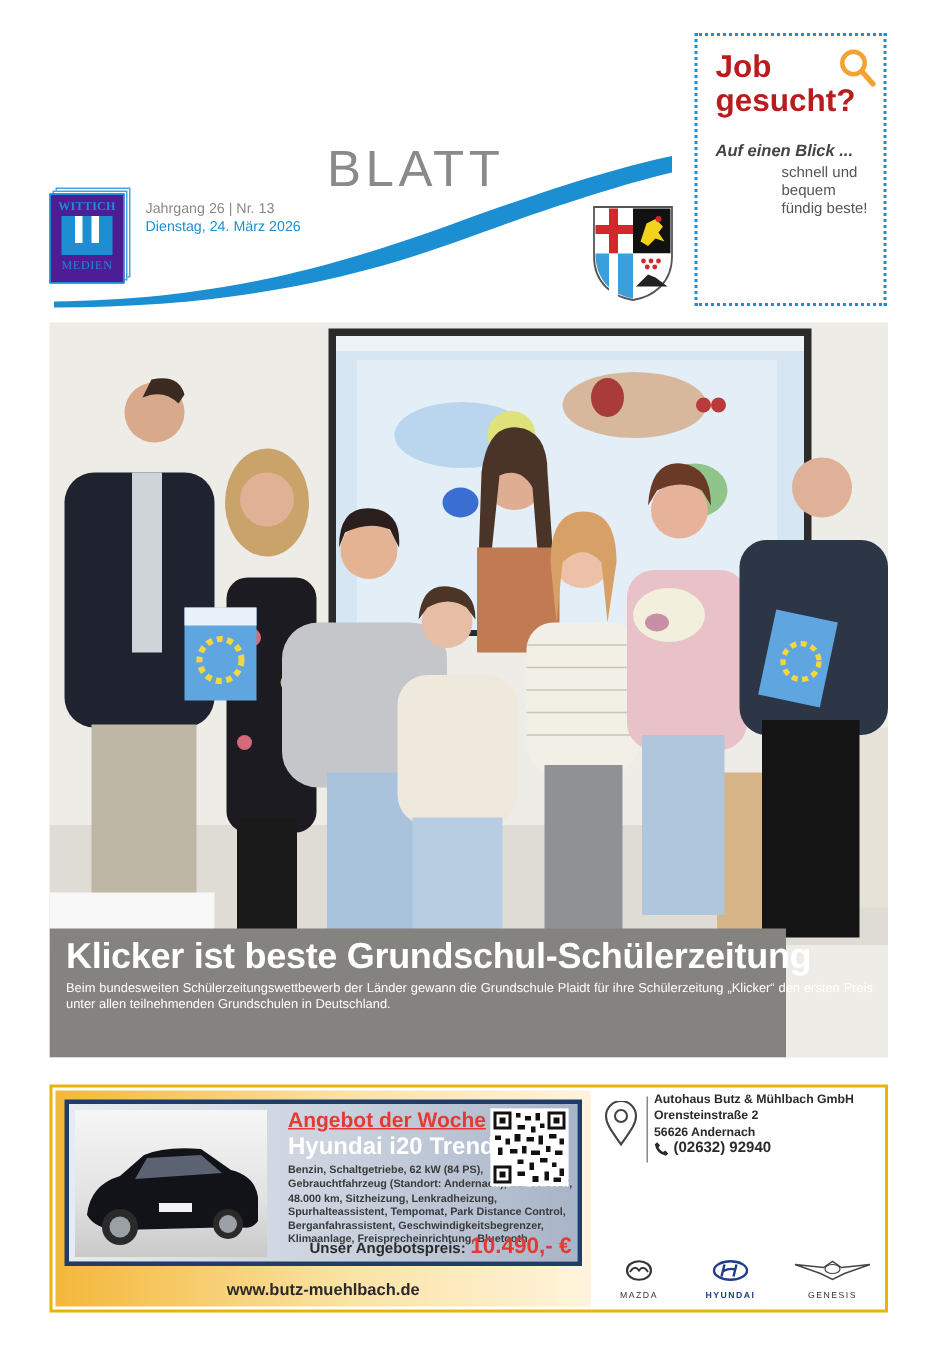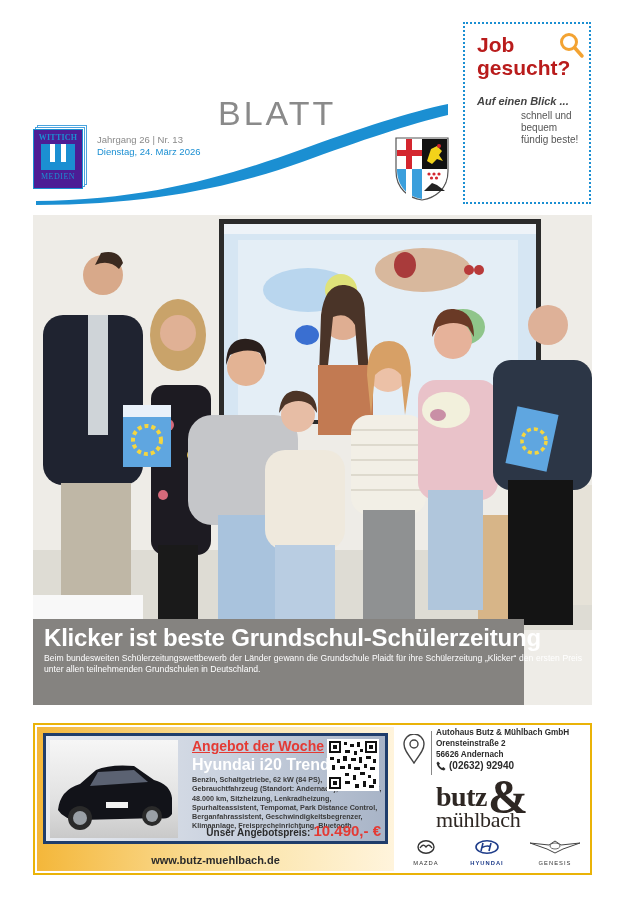--- a/index.html
+++ b/index.html
@@ -308,25 +308,20 @@
       <div>Autohaus Butz &amp; Mühlbach GmbH</div>
       <div>Orensteinstraße 2</div>
       <div>56626 Andernach</div>
       <div class="phone">
         <svg class="phone-icon" viewBox="0 0 10 10" width="10" height="10">
           <path d="M2 0.5 L4 2.5 L3 4 Q4 6 6 7 L7.5 6 L9.5 8 L8 9.5 Q2 8.5 0.5 2 Z" fill="#2b2b2b"></path>
         </svg>
         <span>(02632) 92940</span>
       </div>
     </div>
-    <div class="butz-logo">
-      <div class="b1">butz</div>
-      <div class="amp">&amp;</div>
-      <div class="b2">mühlbach</div>
-    </div>
     <div class="brands">
       <div class="brand" style="left:0; width:44px;">
         <svg width="18" height="14" viewBox="0 0 18 14">
           <ellipse cx="9" cy="7" rx="8" ry="6.2" fill="none" stroke="#333" stroke-width="1.4"></ellipse>
           <path d="M3 8 Q6 3 9 7 Q12 3 15 8" fill="none" stroke="#333" stroke-width="1.3"></path>
         </svg>
         <div class="bl">MAZDA</div>
       </div>
       <div class="brand" style="left:58px; width:50px;">
         <svg width="24" height="14" viewBox="0 0 24 14">

